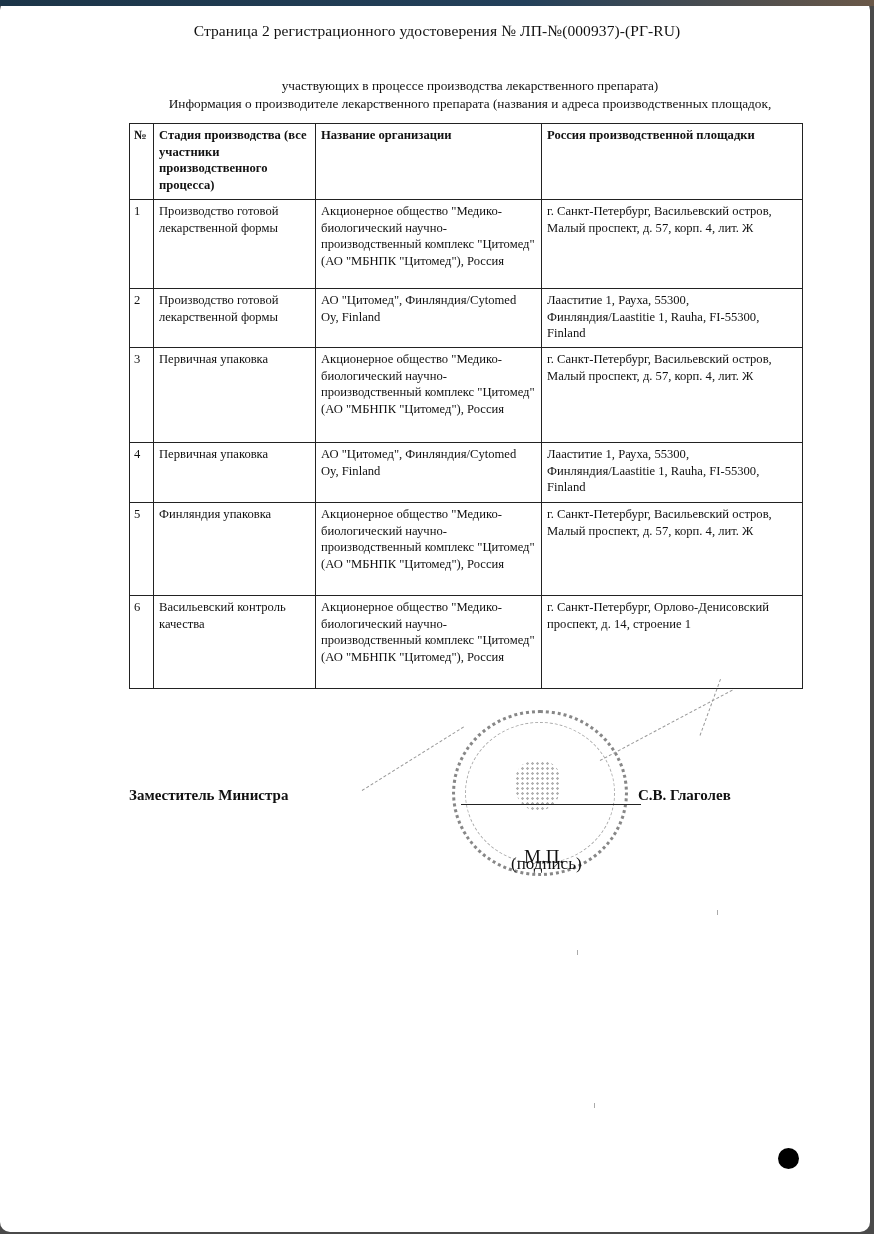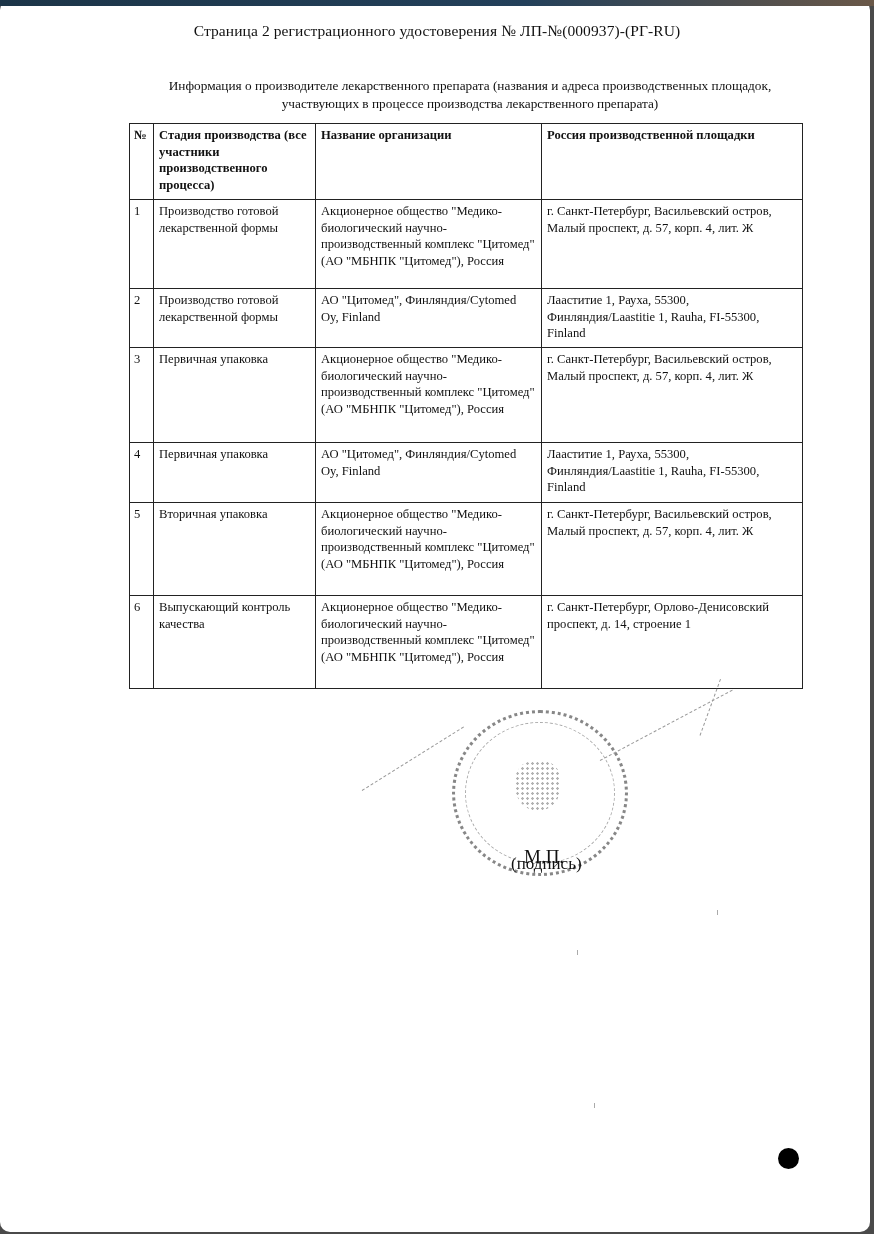--- a/index.html
+++ b/index.html
@@ -77,22 +77,22 @@
 </style>
 </head>
 <body>
 
 <div class="page">
   <div class="top-strip"></div>
 
   <div class="page-header">Страница 2   регистрационного удостоверения № ЛП-№(000937)-(РГ-RU)</div>
 
   <div class="info-title">
+    <div>участвующих в процессе производства лекарственного препарата)</div>
     <div>Информация о производителе лекарственного препарата (названия и адреса производственных площадок,</div>
-    <div>участвующих в процессе производства лекарственного препарата)</div>
   </div>
 
   <table class="mfr">
     <thead>
       <tr>
         <th class="c0" style="height:69px">№</th>
         <th class="c1">Стадия производства (все участники производственного процесса)</th>
         <th class="c2">Название организации</th>
         <th class="c3">Россия производственной площадки</th>
       </tr>
@@ -117,40 +117,45 @@
         <td class="c3">г. Санкт-Петербург, Васильевский остров, Малый проспект, д. 57, корп. 4, лит. Ж</td>
       </tr>
       <tr>
         <td class="c0" style="height:53px">4</td>
         <td class="c1">Первичная упаковка</td>
         <td class="c2">АО "Цитомед", Финляндия/Cytomed Oy, Finland</td>
         <td class="c3">Лааститие 1, Рауха, 55300, Финляндия/Laastitie 1, Rauha, FI-55300, Finland</td>
       </tr>
       <tr>
         <td class="c0" style="height:86px">5</td>
-        <td class="c1">Вторичная упаковка</td>
+        <td class="c1">Финляндия упаковка</td>
         <td class="c2">Акционерное общество "Медико-биологический научно-производственный комплекс "Цитомед" (АО "МБНПК "Цитомед"), Россия</td>
         <td class="c3">г. Санкт-Петербург, Васильевский остров, Малый проспект, д. 57, корп. 4, лит. Ж</td>
       </tr>
       <tr>
         <td class="c0" style="height:86px">6</td>
-        <td class="c1">Выпускающий контроль качества</td>
+        <td class="c1">Васильевский контроль качества</td>
         <td class="c2">Акционерное общество "Медико-биологический научно-производственный комплекс "Цитомед" (АО "МБНПК "Цитомед"), Россия</td>
         <td class="c3">г. Санкт-Петербург, Орлово-Денисовский проспект, д. 14, строение 1</td>
       </tr>
     </tbody>
   </table>
 
   <div class="stamp">
     <div class="stamp-emblem"></div>
   </div>
   <div class="scribble" style="left:362px;top:790px;width:120px;transform:rotate(-32deg);"></div>
   <div class="scribble" style="left:600px;top:760px;width:150px;transform:rotate(-28deg);"></div>
   <div class="scribble" style="left:700px;top:735px;width:60px;transform:rotate(-70deg);"></div>
 
+  <div class="sign-row">
+    <span class="sign-title">Заместитель Министра</span>
+    <span class="sign-line"></span>
+    <span class="sign-name">С.В. Глаголев</span>
+  </div>
   <div class="sign-caption">(подпись)</div>
   <div class="mp">М.П.</div>
 
   <div class="speck" style="left:717px;top:910px;"></div>
   <div class="speck" style="left:577px;top:950px;"></div>
   <div class="speck" style="left:594px;top:1103px;"></div>
 
   <div class="dot-mark"></div>
 </div>
 

